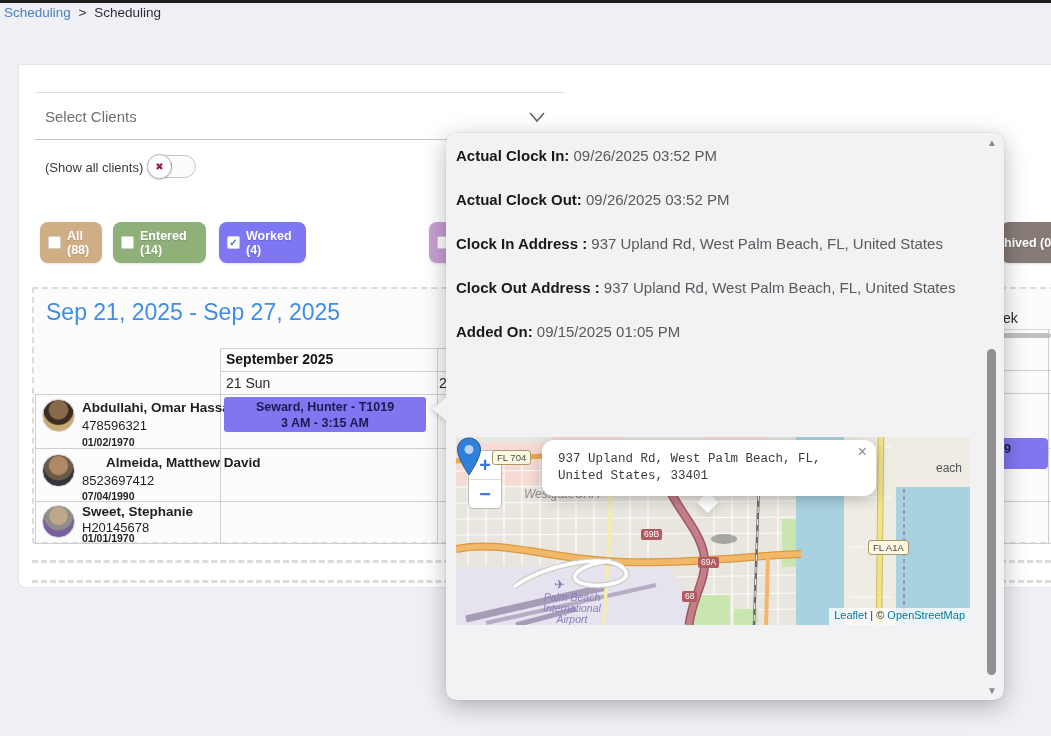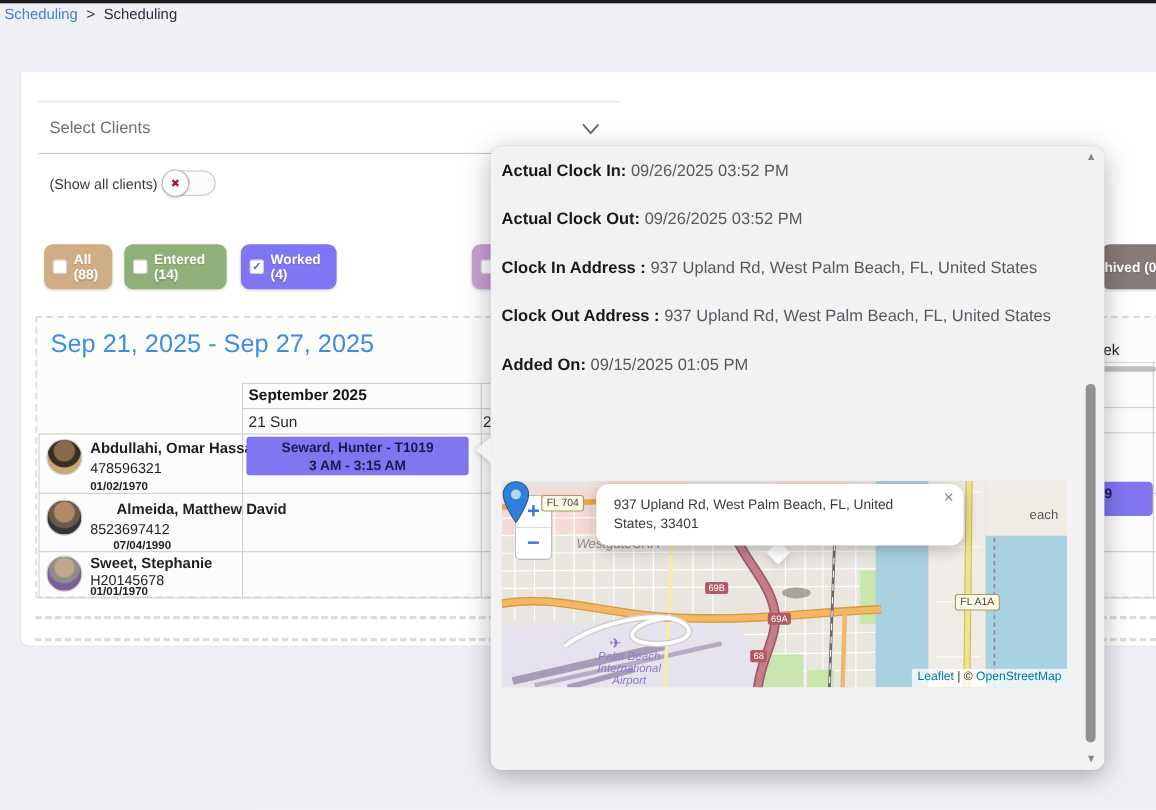--- a/index.html
+++ b/index.html
@@ -73,21 +73,21 @@
 
   
   .avatar{width:33px;height:33px;border-radius:50%;border:1px solid #cfcfcf;box-sizing:border-box;}
   .av1{left:42px;top:399px;background:radial-gradient(circle at 50% 32%,#8a6a4c 0 34%,#3a2d22 40% 55%,#c9a873 60%);}
   .av2{left:42px;top:454px;background:radial-gradient(circle at 50% 34%,#b08a68 0 34%,#6b5a48 40% 55%,#34343c 60%);}
   .av3{left:42px;top:505px;background:radial-gradient(circle at 50% 32%,#bfa78c 0 32%,#8d8d89 38% 52%,#7a5f9e 58%);}
   .cname{font-size:13.5px;font-weight:600;color:#1f1f23;}
   .cid{font-size:13px;color:#1f1f23;}
   .cdob{font-size:10.5px;font-weight:bold;color:#232327;}
   .n1{left:82px;top:400px;} .i1{left:82px;top:418px;} .d1{left:82px;top:436px;}
-  .n2{left:82px;top:455px;margin-left:24px;} .i2{left:82px;top:473px;} .d2{left:82px;top:490px;margin-left:21px;}
+  .n2{left:82px;top:455px;margin-left:24px;} .i2{left:82px;top:473px;} .d2{left:82px;top:490px;}
   .n3{left:82px;top:504px;} .i3{left:82px;top:520px;} .d3{left:82px;top:532px;}
 
   .event{left:224px;top:397px;width:202px;height:35px;background:#8176f0;border-radius:3px;
          display:flex;flex-direction:column;align-items:center;justify-content:center;
          font-size:12.5px;font-weight:600;color:#1b1b52;line-height:16px;}
   .revent{left:958px;top:438px;width:90px;height:31px;background:#8176f0;border-radius:4px;}
   .revent span{position:absolute;left:46px;top:4px;font-size:12.5px;font-weight:600;color:#1b1b52;}
 
   
   .week-ek{left:1003px;top:310px;font-size:14px;color:#26262b;}
@@ -126,21 +126,21 @@
   .shield-704{left:36px;top:13px;}
   .shield-a1a{left:412px;top:103px;}
   .exit{position:absolute;background:#b05a64;color:#fff;font-size:8.5px;border-radius:2px;padding:0 3px;line-height:11px;}
   .ex69b{left:185px;top:92px;} .ex69a{left:242px;top:120px;} .ex68{left:226px;top:154px;}
   .area-lbl{position:absolute;left:68px;top:50px;font-size:12px;font-style:italic;color:#8f8f8b;}
   .frag-lbl{position:absolute;left:480px;top:24px;font-size:12px;color:#55555a;}
   .plane{position:absolute;left:98px;top:140px;font-size:13px;color:#8578b8;}
   .airport-lbl{position:absolute;left:56px;top:155px;width:120px;text-align:center;font-size:10.5px;
                font-style:italic;color:#8a7fc0;line-height:11px;}
   .mbubble{position:absolute;left:86px;top:3px;width:334px;box-sizing:border-box;background:#fff;border-radius:12px;
-           box-shadow:0 3px 14px rgba(0,0,0,.25);padding:11px 30px 11px 16px;font-size:12.5px;color:#3a3a3a;line-height:17px;}
+           box-shadow:0 3px 14px rgba(0,0,0,.25);padding:11px 30px 11px 16px;font-size:12.5px;color:#3a3a3a;line-height:17px;font-family:Liberation Mono, monospace;}
   .bclose{position:absolute;right:9px;top:5px;font-size:16px;color:#8a8a8a;line-height:16px;}
   .btail{position:absolute;left:244px;top:58px;width:15px;height:15px;background:#fff;transform:rotate(45deg);
          box-shadow:3px 3px 8px rgba(0,0,0,.12);}
   .marker{position:absolute;left:243px;top:66px;}
   .attrib{position:absolute;right:0;bottom:0;height:16px;background:rgba(255,255,255,.75);font-size:11px;
           padding:1px 5px 0 5px;color:#333;}
   .attrib .alink{color:#0078A8;}
 </style>
 </head>
 <body>

